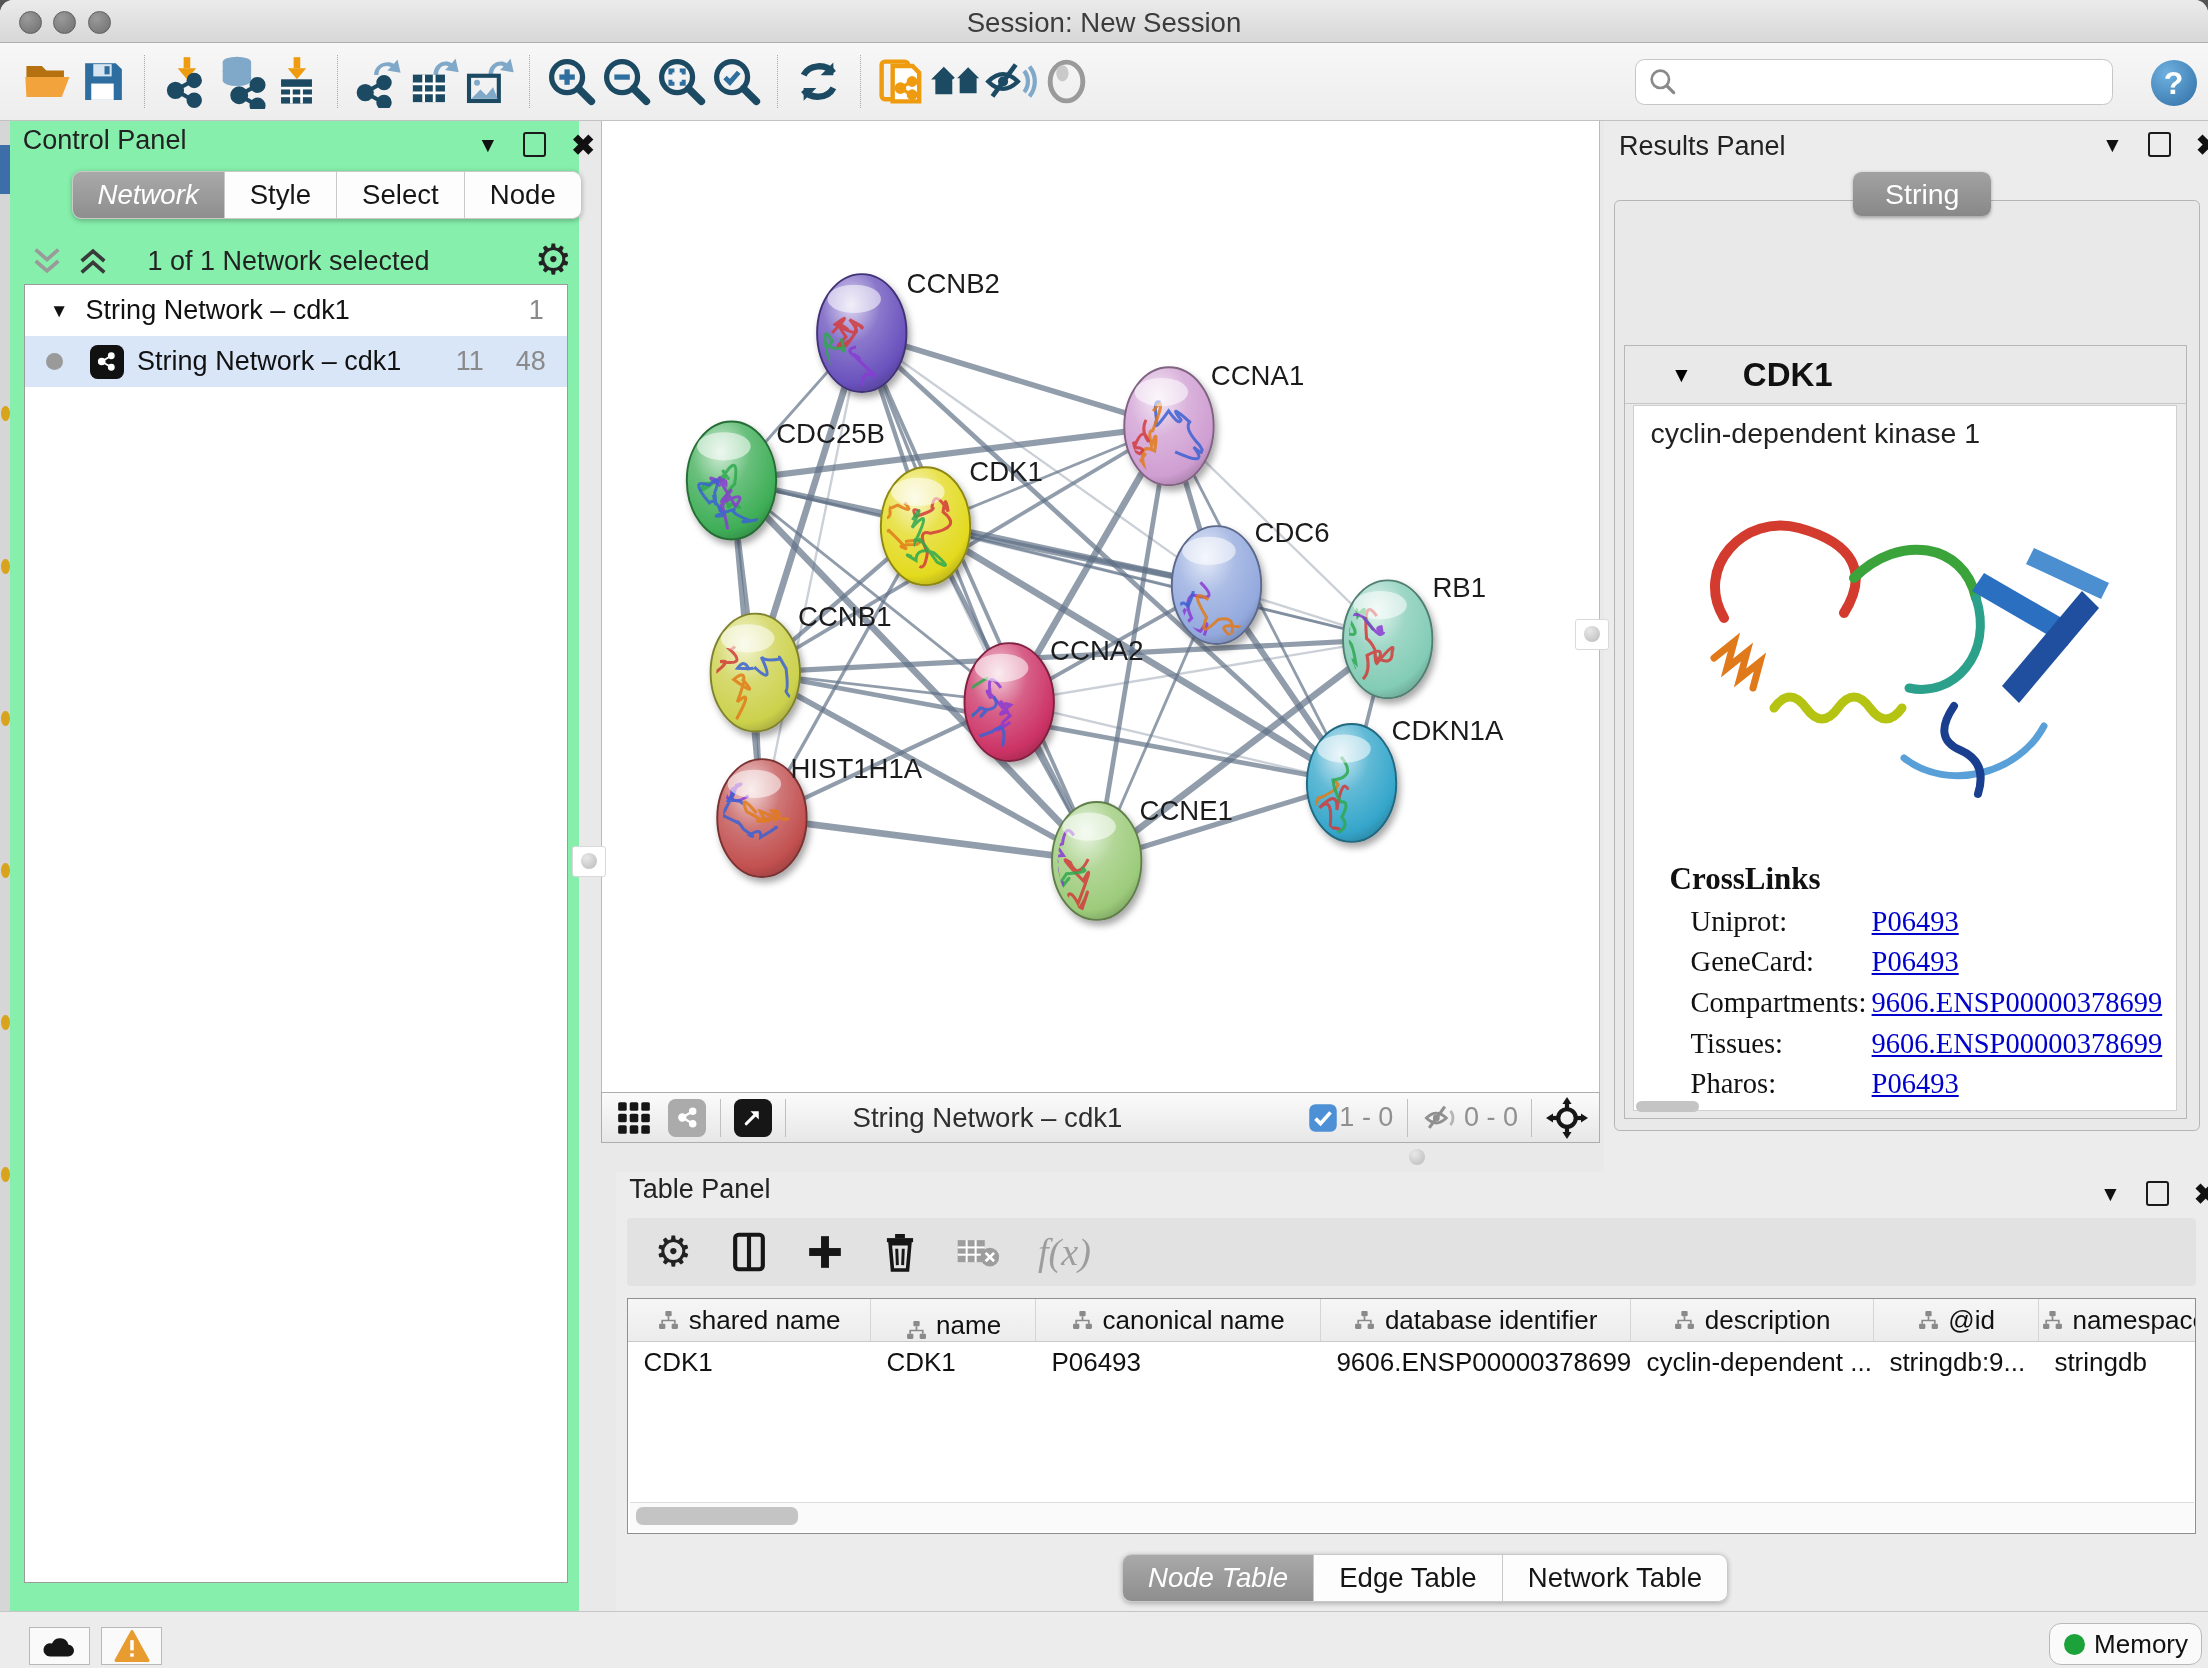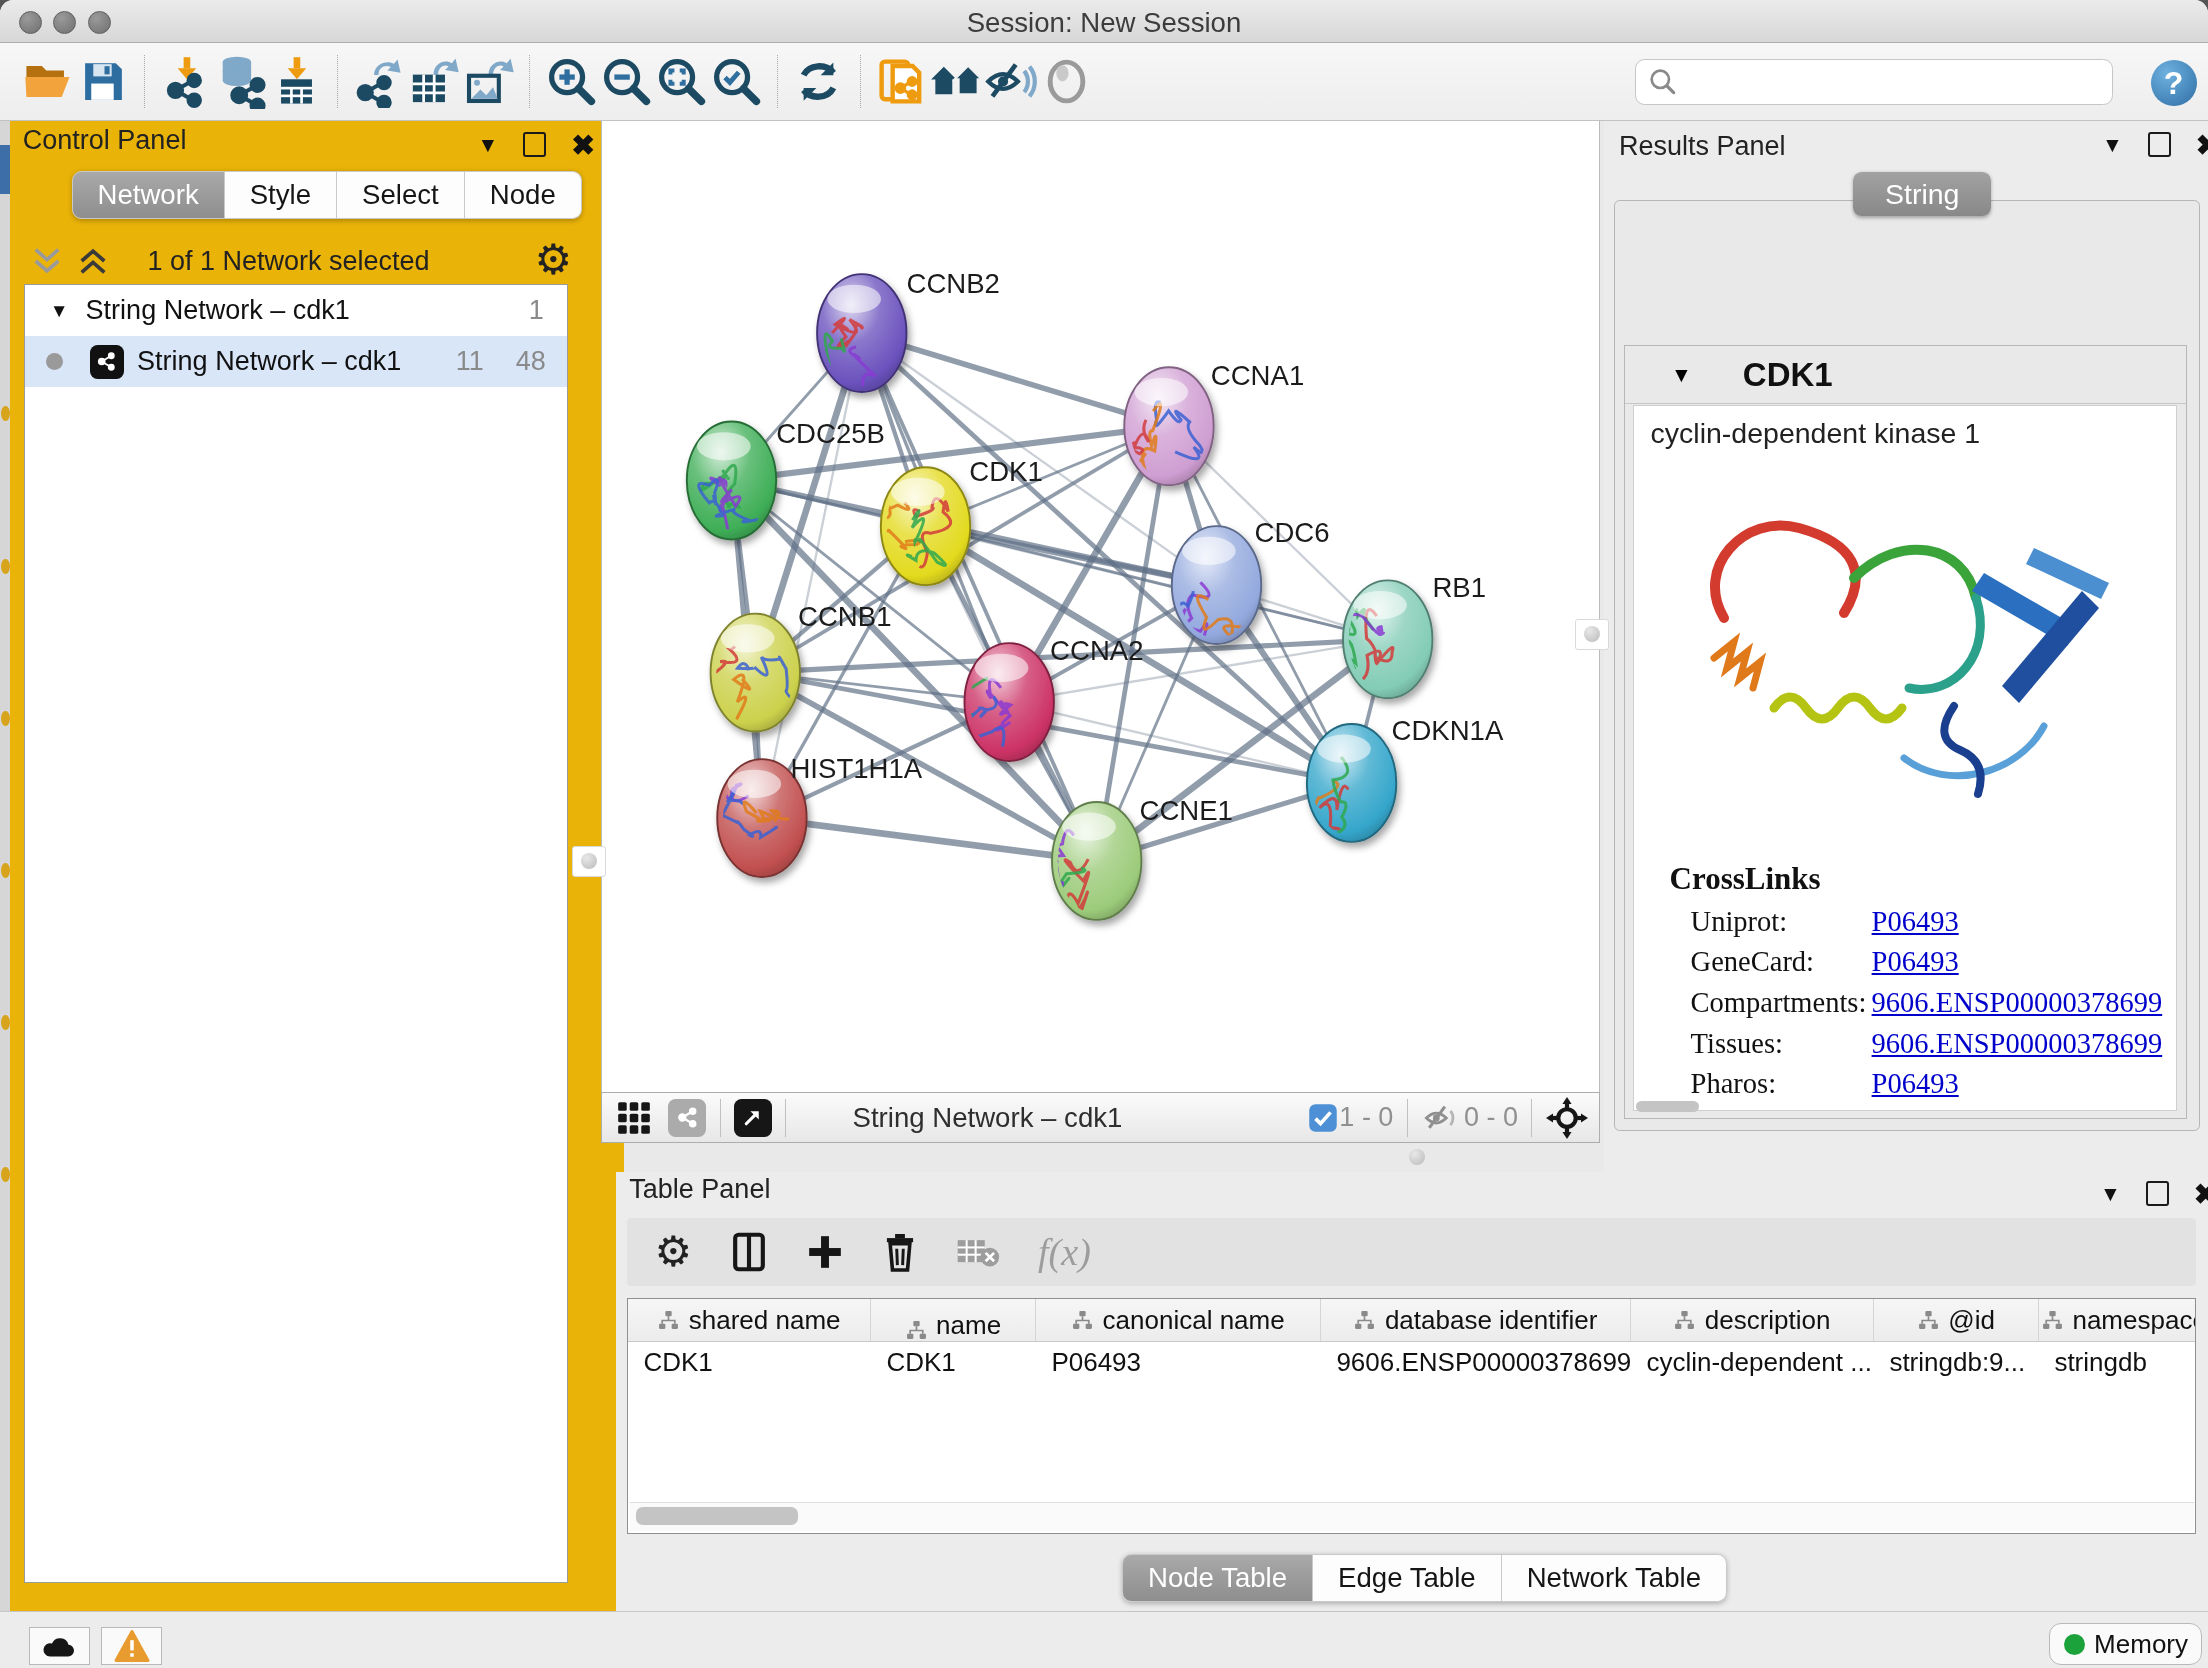--- a/index.html
+++ b/index.html
@@ -30,27 +30,27 @@
      font-weight:bold;display:flex;align-items:center;justify-content:center;}
 
   
   .ptitle{font-size:27px;color:#222;}
   .pctrl{display:flex;gap:25px;align-items:center;}
   .tri{font-size:21px;color:#111;line-height:1;}
   .floatbox{width:19px;height:21px;border:2.9px solid #1a1a1a;border-radius:2.9px;}
   .closex{font-size:28.5px;font-weight:bold;color:#111;line-height:1;}
 
   
-  .control{position:absolute;left:9.5px;top:121px;width:569px;height:1495px;background:#eab308;padding-left:45px;}
+  .control{position:absolute;left:9.5px;top:121px;width:569px;height:1495px;background:#86efac;}
   .seg{display:inline-flex;align-items:center;justify-content:center;height:46px;
      padding:0 25px;background:#fdfdfd;border:1px solid #c9c9c9;border-left:none;
      font-size:27.6px;color:#151515;}
   .seg:first-child{border-left:1px solid #c9c9c9;border-radius:9.5px 0 0 9.5px;}
   .seg:last-child{border-radius:0 9.5px 9.5px 0;}
-  .seg.active{background:linear-gradient(#a9a9a9,#8e8e8e);color:#fff;}
+  .seg.active{background:linear-gradient(#a9a9a9,#8e8e8e);color:#fff;font-style:italic;}
   .segwrap{position:absolute;display:inline-flex;box-shadow:0 1.9px 4.8px rgba(0,0,0,.25);border-radius:9.5px;}
   .listbox{position:absolute;left:14.3px;top:163px;width:542px;height:1297px;background:#fff;
      border:1.9px solid #9b9b9b;}
   .netrow{height:51px;display:flex;align-items:center;font-size:27px;color:#111;}
   .netrow .cnt{color:#8a8a8a;}
   .netrow.selected{background:#d9e6f8;}
   .sharesq{width:34px;height:34px;border-radius:7.6px;background:#111;display:flex;
      align-items:center;justify-content:center;}
 
   

